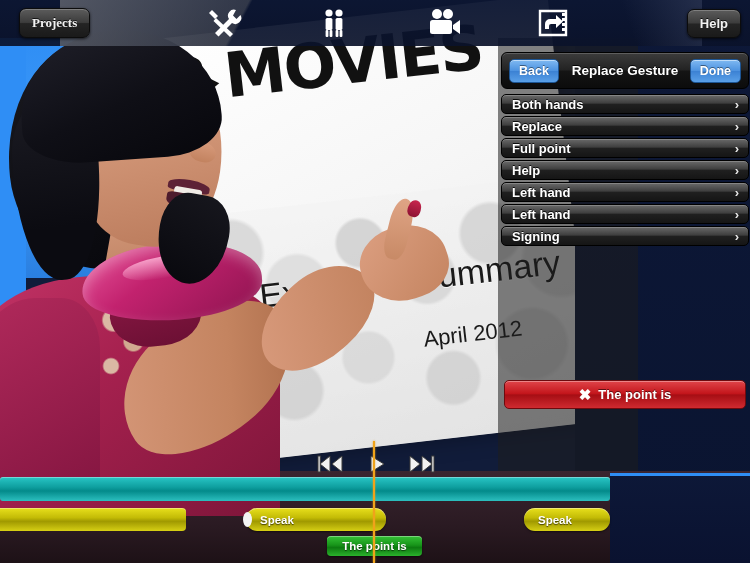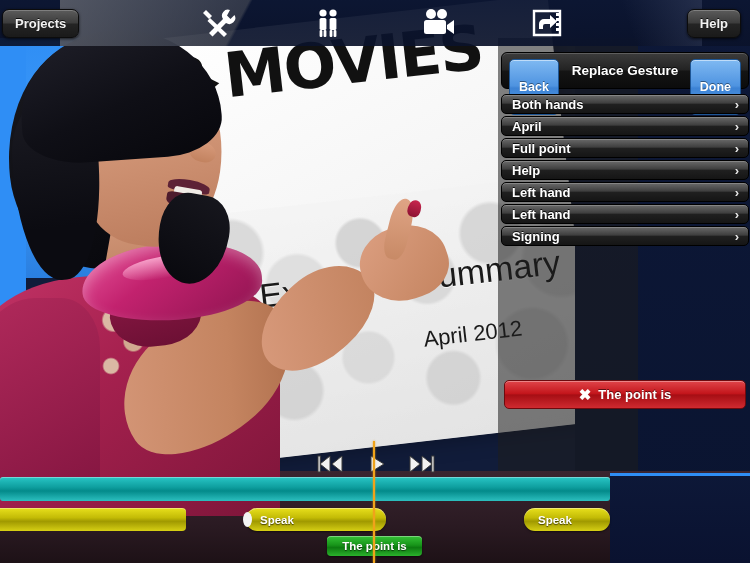--- a/index.html
+++ b/index.html
@@ -279,21 +279,21 @@
   }
   .btn-chrome {
     position:relative;
     background:linear-gradient(180deg,#5c5c5c 0%, #3c3c3c 48%, #242424 52%, #1a1a1a 100%);
     border:1px solid #0c0c0c; border-radius:7px;
     color:#f2f2f2; font-size:13px; font-weight:bold;
     padding:6px 12px; text-shadow:0 -1px 0 rgba(0,0,0,.8);
     box-shadow:inset 0 1px 0 rgba(255,255,255,.22), 0 1px 3px rgba(0,0,0,.7);
     cursor:pointer; z-index:3;
   }
-  #projects-btn { margin-left:2px; }
+  #projects-btn { margin-left:19px;font-family:Liberation Serif, serif; }
   #help-btn { margin-right:9px; }
   .tb-icons { flex:1; display:flex; align-items:center; justify-content:center; gap:74px; z-index:3; }
   .tb-icon { width:36px; height:32px; cursor:pointer; display:block; }
 
   
   .panel {
     position:absolute; left:501px; top:52px; width:248px; height:420px;
     z-index:25;
   }
   .panel-head {
@@ -305,21 +305,21 @@
   }
   .panel-title {
     color:#fff; font-size:13.5px; font-weight:bold;
     text-shadow:0 -1px 0 rgba(0,0,0,.9);
   }
   .btn-blue {
     position:absolute; top:6px;
     background:linear-gradient(180deg,#7fb9f2 0%, #4e93e0 48%, #3c82d4 52%, #5aa0e8 100%);
     border:1px solid #1d5594; border-radius:5px;
     color:#fff; font-size:12.5px; font-weight:bold;
-    padding:20px 9px; text-shadow:0 -1px 0 rgba(0,0,0,.45);
+    padding:4px 9px; text-shadow:0 -1px 0 rgba(0,0,0,.45);
     box-shadow:inset 0 1px 0 rgba(255,255,255,.5);
     cursor:pointer;
   }
   #back-btn { left:7px; }
   #done-btn { right:7px; }
 
   .panel-list { margin-top:5px; }
   .list-row {
     position:relative; height:20px; margin-bottom:2px;
     background:linear-gradient(180deg,#6a6a6a 0%, #3d3d3d 46%, #202020 50%, #151515 100%);
@@ -534,21 +534,21 @@
       <span class="panel-title">Replace Gesture</span>
       <button class="btn-blue" id="done-btn">Done</button>
     </div>
 
     <div class="panel-list">
       <div class="list-row">
         <span class="list-label">Both hands</span>
         <span class="chev">›</span>
       </div>
       <div class="list-row">
-        <span class="list-label">April</span>
+        <span class="list-label">Replace</span>
         <span class="chev">›</span>
       </div>
       <div class="list-row">
         <span class="list-label">Full point</span>
         <span class="chev">›</span>
       </div>
       <div class="list-row">
         <span class="list-label">Help</span>
         <span class="chev">›</span>
       </div>

